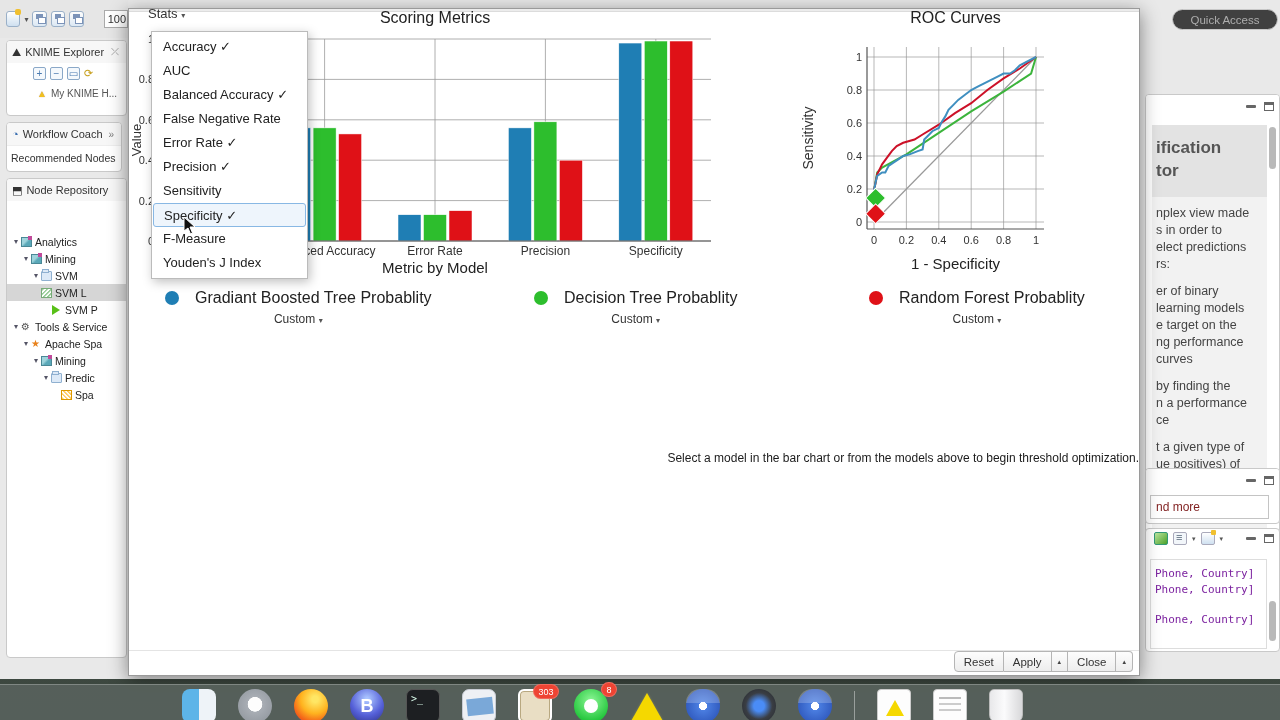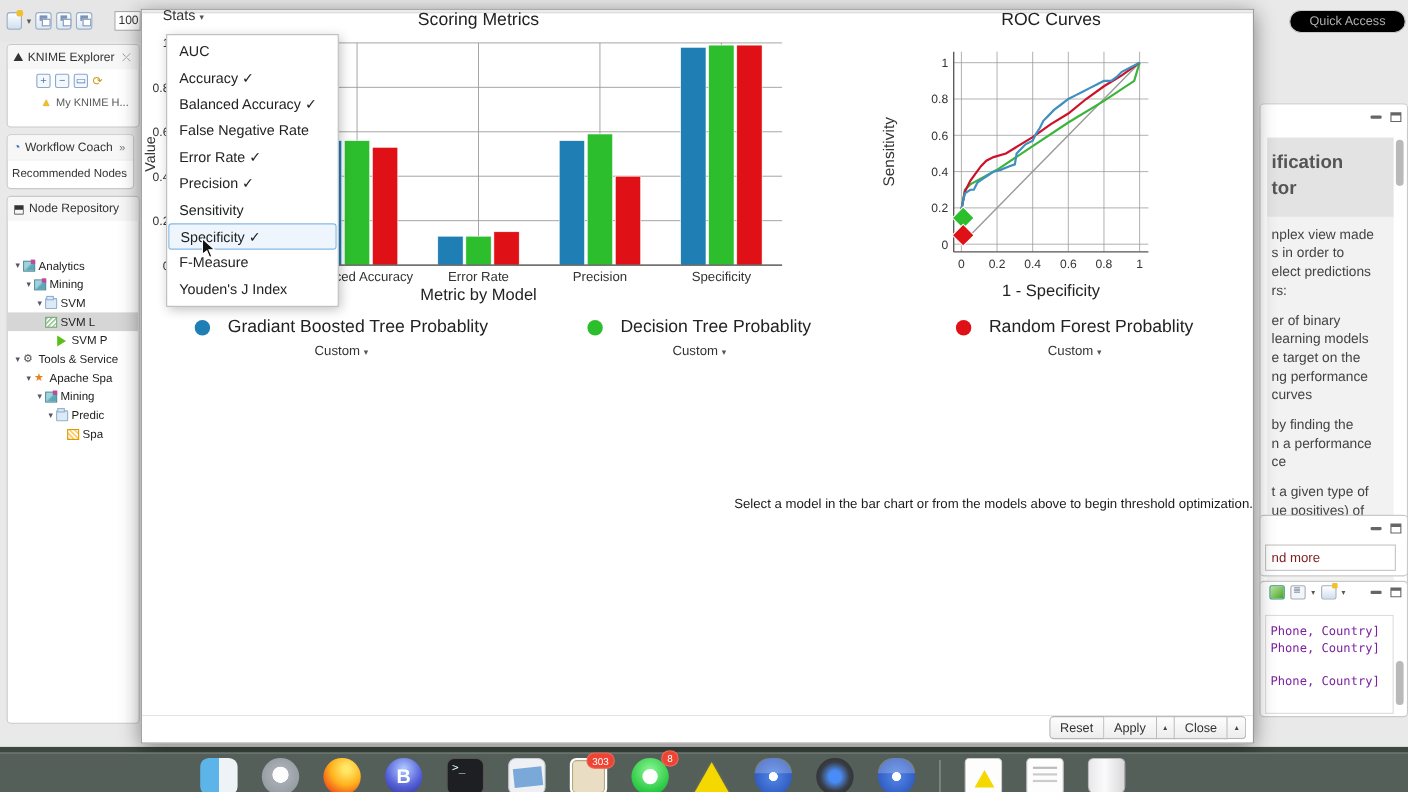--- a/index.html
+++ b/index.html
@@ -75,21 +75,21 @@
   
   #stats-trigger { position:absolute; left:148px; top:6px; font-size:13px; color:#333; }
   #stats-trigger .caret { font-size:8px; color:#555; }
   #stats-menu { position:absolute; left:151px; top:31px; width:157px; background:#fff;
                 border:1px solid #bbb; box-shadow:2px 3px 10px rgba(0,0,0,.25); padding:3px 0; z-index:40; }
   .menu-item { height:24px; line-height:24px; padding-left:11px; font-size:13px; color:#222; white-space:nowrap; }
   .menu-item.hl { background:#eef5fc; border:1px solid #88b8e4; border-radius:3px; margin:0 1px; padding-left:10px; }
 
   
   #quick-access { position:absolute; left:1172px; top:9px; width:106px; height:21px; border:1px solid #c8c8c8;
-                  border-radius:11px; background:#000000; font-size:11.5px; color:#adadad;
+                  border-radius:11px; background:#404040; font-size:11.5px; color:#adadad;
                   display:flex; align-items:center; justify-content:center; }
   .winctl { margin-left:auto; display:flex; gap:8px; align-items:center; }
   .minb { width:10px; height:3px; background:#666; border-radius:1px; }
   .maxb { width:10px; height:9px; border:1.5px solid #666; border-top:3px solid #666; }
   #help-body { position:absolute; left:6px; top:30px; right:12px; bottom:6px; background:#f2f2f2; overflow:hidden; }
   #help-title { background:#e3e3e3; padding:12px 6px 14px 4px; font-size:17px; font-weight:bold; color:#555; line-height:1.35; }
   .help-line { font-size:12.5px; color:#444; line-height:17px; padding-left:4px; white-space:nowrap; }
   .help-gap { height:10px; }
   .vscroll { position:absolute; width:7px; border-radius:4px; background:#b9b9b9; }
   #search-box { position:absolute; left:4px; top:26px; right:10px; height:24px; border:1px solid #c4c4c4;
@@ -392,21 +392,21 @@
         <polyline points="83.0,181.7 86.2,163.5 91.1,158.6 115.4,145.4 147.8,123.9 180.2,102.4 212.6,82.7 240.1,64.5 245.0,48.0" fill="none" stroke="#3cb43c" stroke-width="2"></polyline>
         <polyline points="83.0,181.7 86.2,165.2 91.1,155.3 96.0,148.6 100.8,142.1 105.7,137.1 112.2,133.8 123.5,130.5 131.6,125.5 147.8,115.7 164.0,104.1 180.2,94.2 196.4,81.0 212.6,69.4 228.8,59.5 245.0,48.0" fill="none" stroke="#cc1128" stroke-width="2"></polyline>
         <polyline points="83.0,181.7 84.6,173.4 86.2,166.8 91.1,163.5 94.3,163.5 97.6,156.9 102.4,153.6 107.3,150.3 112.2,147.0 118.6,145.4 126.7,142.1 131.6,140.4 133.2,130.5 136.5,127.2 141.3,122.2 147.8,119.0 151.0,112.4 154.3,107.4 157.5,100.8 162.4,95.9 167.2,90.9 173.7,86.0 180.2,81.0 186.7,77.7 193.2,74.4 199.6,71.1 206.1,67.8 212.6,64.5 219.1,64.5 223.9,61.2 228.8,56.3 245.0,48.0" fill="none" stroke="#3f8fc0" stroke-width="2"></polyline>
         <rect x="77.62" y="182.075" width="14" height="14" fill="#2dbe2d" transform="rotate(45 84.62 189.075)" stroke="#fff" stroke-width="1"></rect>
         <rect x="77.62" y="197.75" width="14" height="14" fill="#df1117" transform="rotate(45 84.62 204.75)" stroke="#fff" stroke-width="1"></rect>
         <text x="164.5" y="260" text-anchor="middle" font-size="15" fill="#222">1 - Specificity</text>
         <text x="22" y="129" text-anchor="middle" font-size="14" fill="#333" transform="rotate(-90 22 129)">Sensitivity</text>
       </svg>
 
     <div id="legend-row">
-        <div class="model" style="left: 48px; top: 280px;">
+        <div class="model" style="left: 36px; top: 280px;">
           <div class="model-line">
             <span class="model-dot" style="background: rgb(31, 126, 180);"></span>
             <span class="model-name">Gradiant Boosted Tree Probablity</span>
           </div>
           <div class="model-custom"><span>Custom</span> <span class="caret">▾</span></div>
         </div>
         <div class="model" style="left: 405px; top: 280px;">
           <div class="model-line">
             <span class="model-dot" style="background: rgb(45, 190, 45);"></span>
             <span class="model-name">Decision Tree Probablity</span>
@@ -432,22 +432,22 @@
       <span class="fbtn">Close</span>
       <span class="fbtn arrow last">▴</span>
     </div>
   </div>
 
   <div id="stats-trigger">
     <span>Stats</span>
     <span class="caret">▾</span>
   </div>
   <div id="stats-menu">
+      <div class="menu-item">Accuracy ✓</div>
       <div class="menu-item">AUC</div>
-      <div class="menu-item">Accuracy ✓</div>
       <div class="menu-item">Balanced Accuracy ✓</div>
       <div class="menu-item">False Negative Rate</div>
       <div class="menu-item">Error Rate ✓</div>
       <div class="menu-item">Precision ✓</div>
       <div class="menu-item">Sensitivity</div>
       <div class="menu-item hl">Specificity ✓</div>
       <div class="menu-item">F-Measure</div>
       <div class="menu-item">Youden's J Index</div>
     </div>
 

